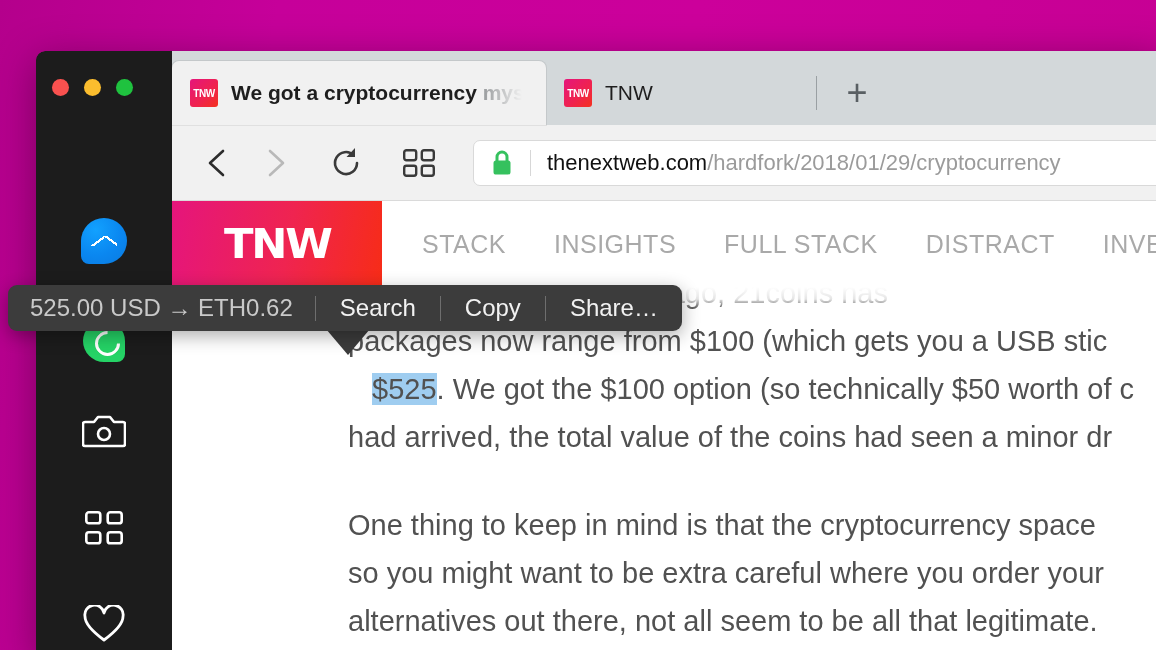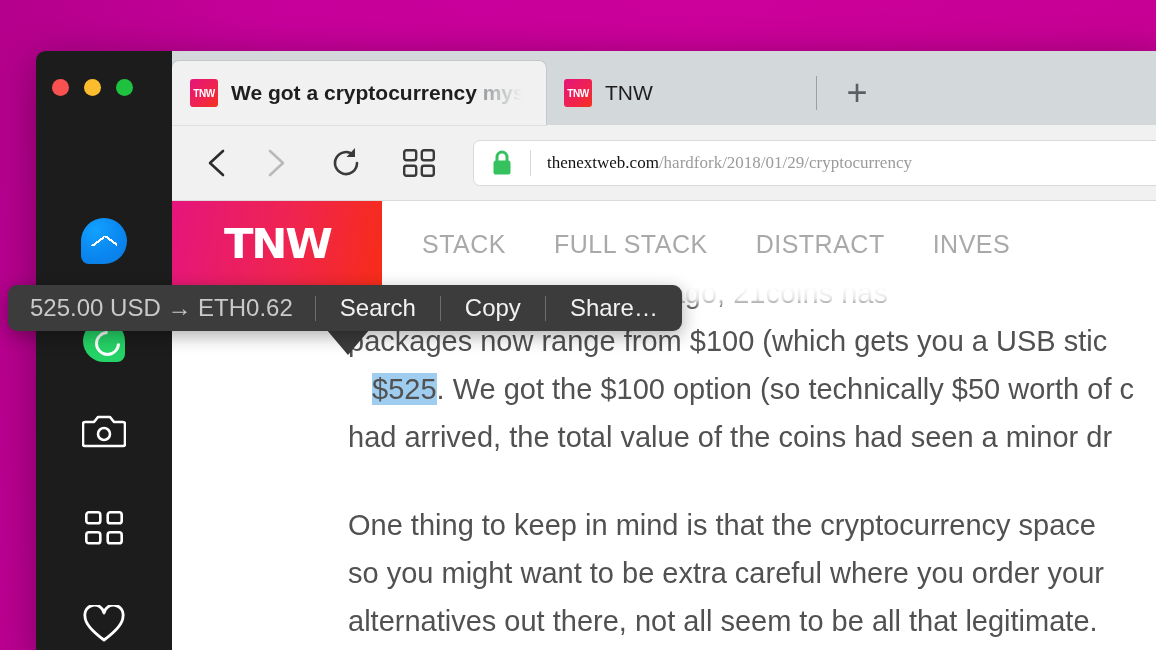--- a/index.html
+++ b/index.html
@@ -201,24 +201,23 @@
     border: 1px solid #d9d9d9;
     border-radius: 7px;
     display: flex;
     align-items: center;
     padding-left: 16px;
     box-sizing: border-box;
     overflow: hidden;
   }
   #url-sep { width: 1px; height: 26px; background: #d7d7d7; margin: 0 16px; }
   #url-text {
-    font-size: 17px;
+    font-size: 22px;
     white-space: nowrap;
     color: #9b9b9b;
-    font-family: Liberation Serif, serif;
   }
   #url-text .host { color: #111; }
 
   
   #page {
     position: relative;
     height: 460px;
     background: #fff;
     overflow: hidden;
   }
@@ -431,20 +430,21 @@
       </div>
 
       <div id="page">
 
         <div id="site-header">
           <div id="tnw-logo">
             <span class="wordmark">TNW</span>
           </div>
           <div id="site-nav">
             <span>STACK</span>
+            <span>INSIGHTS</span>
             <span>FULL STACK</span>
             <span>DISTRACT</span>
             <span>INVES</span>
           </div>
         </div>
 
         <div id="article">
           <div id="line-clip">
             <div class="inner">&nbsp;&nbsp;&nbsp;&nbsp;&nbsp;&nbsp;&nbsp;&nbsp;&nbsp;&nbsp;&nbsp;&nbsp;&nbsp;&nbsp;&nbsp;&nbsp;&nbsp;&nbsp;&nbsp;&nbsp;&nbsp; two weeks ago, 21coins has</div>
           </div>

